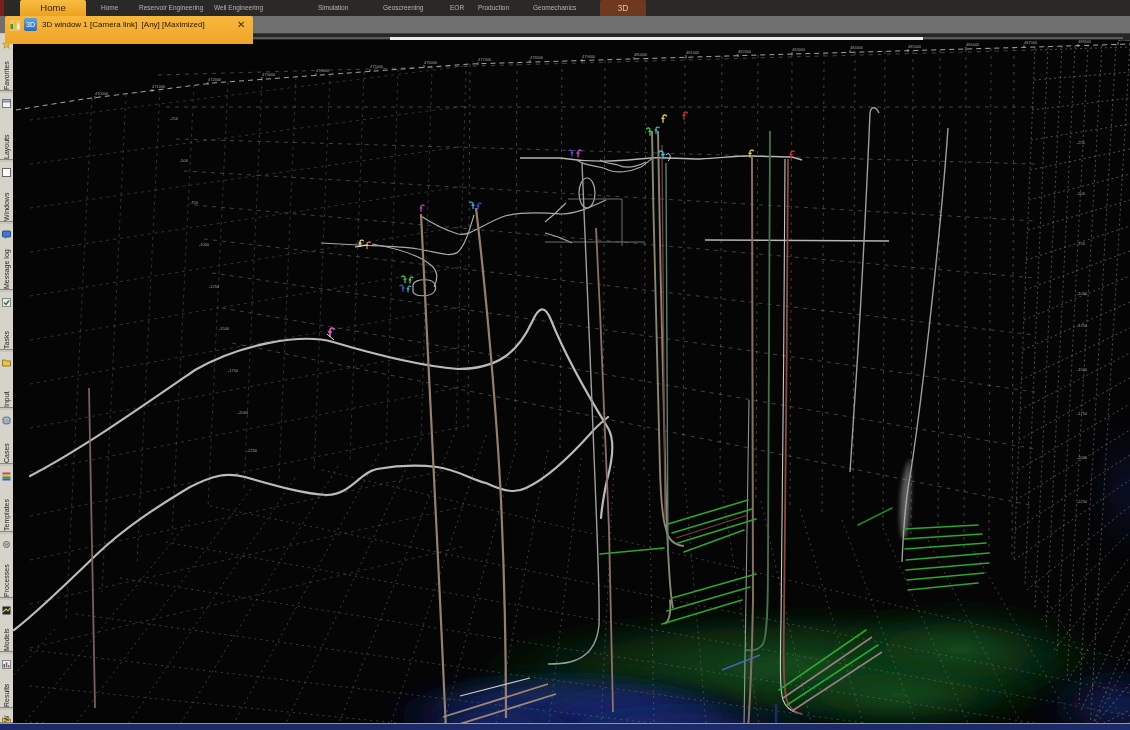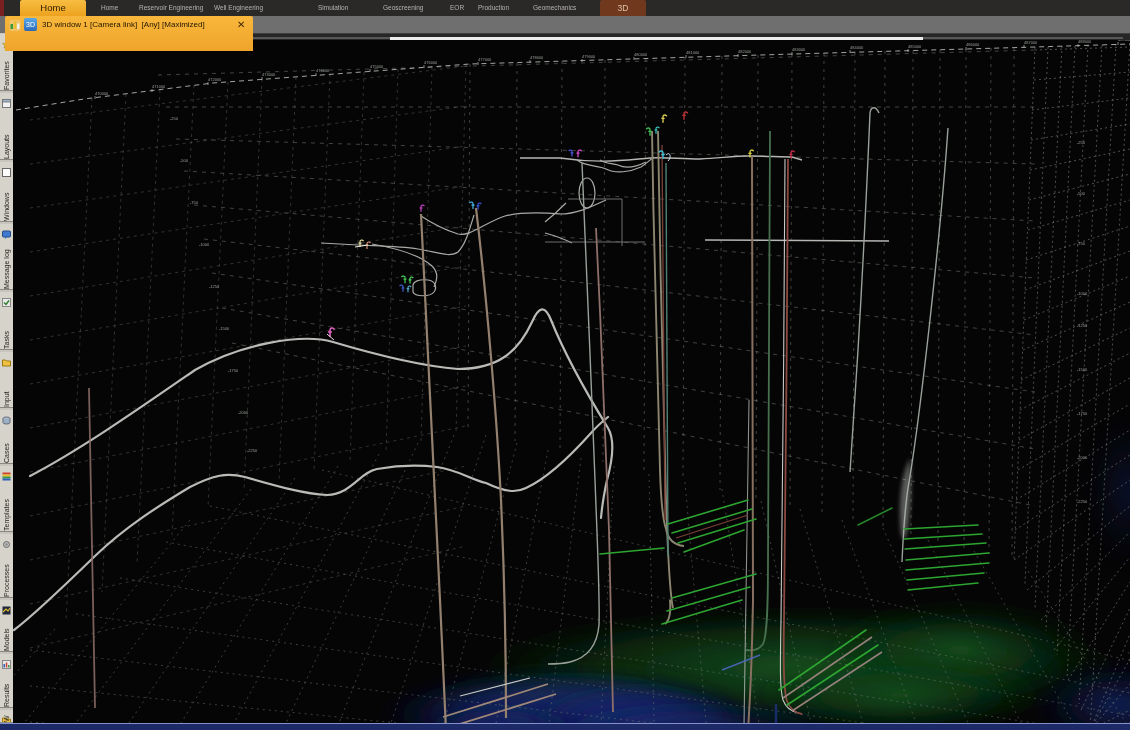--- a/index.html
+++ b/index.html
@@ -1,19 +1,19 @@
 <!DOCTYPE html>
 <html><head><meta charset="utf-8"><style>
 *{margin:0;padding:0;box-sizing:border-box;}
 body{width:1130px;height:730px;position:relative;overflow:hidden;background:#000;font-family:"Liberation Sans",sans-serif;}
 #menubar{position:absolute;left:0;top:0;width:1130px;height:16px;background:#2b2928;color:#b5b3af;font-size:6.5px;}
 #filetab{position:absolute;left:20px;top:0;width:66px;height:16px;background:linear-gradient(#f7bd42,#eda21e);color:#332200;text-align:center;line-height:16px;font-size:9.5px;border-radius:2px 2px 0 0;}
 #tab3d{position:absolute;left:600px;top:0;width:46px;height:16px;background:#70391e;color:#dfc3a6;text-align:center;line-height:16px;border-radius:2px 2px 0 0;font-size:8.5px;}
 #tabbar{position:absolute;left:0;top:16px;width:1130px;height:17px;background:#6f6f6f;z-index:3;}
-#wintab{position:absolute;left:5px;top:0px;width:248px;height:35px;background:linear-gradient(#f8b73c,#efa42a);border-radius:2px 2px 0 0;color:#201600;font-size:8px;line-height:17px;}
+#wintab{position:absolute;left:5px;top:0px;width:248px;height:28px;background:linear-gradient(#f8b73c,#efa42a);border-radius:2px 2px 0 0;color:#201600;font-size:8px;line-height:17px;}
 #strip{position:absolute;left:13px;top:33px;width:1117px;height:7px;background:#262626;border-top:1px solid #3e3e3e;}
 #botbar{position:absolute;left:0;top:723px;width:1130px;height:7px;background:#1c2a68;border-top:1px solid #8690cc;}
 #sidebar{position:absolute;left:0;top:33px;width:13px;height:690px;background:#c8c5bc;}
 </style></head>
 <body>
 <svg viewBox="13 40 1117 683" width="1117" height="683" style="position:absolute;left:13px;top:40px;">
 <defs>
 <radialGradient id="gg" cx="50%" cy="50%" r="50%">
         <stop offset="0%" stop-color="#185923" stop-opacity="0.9"></stop>
         <stop offset="60%" stop-color="#104016" stop-opacity="0.55"></stop>

